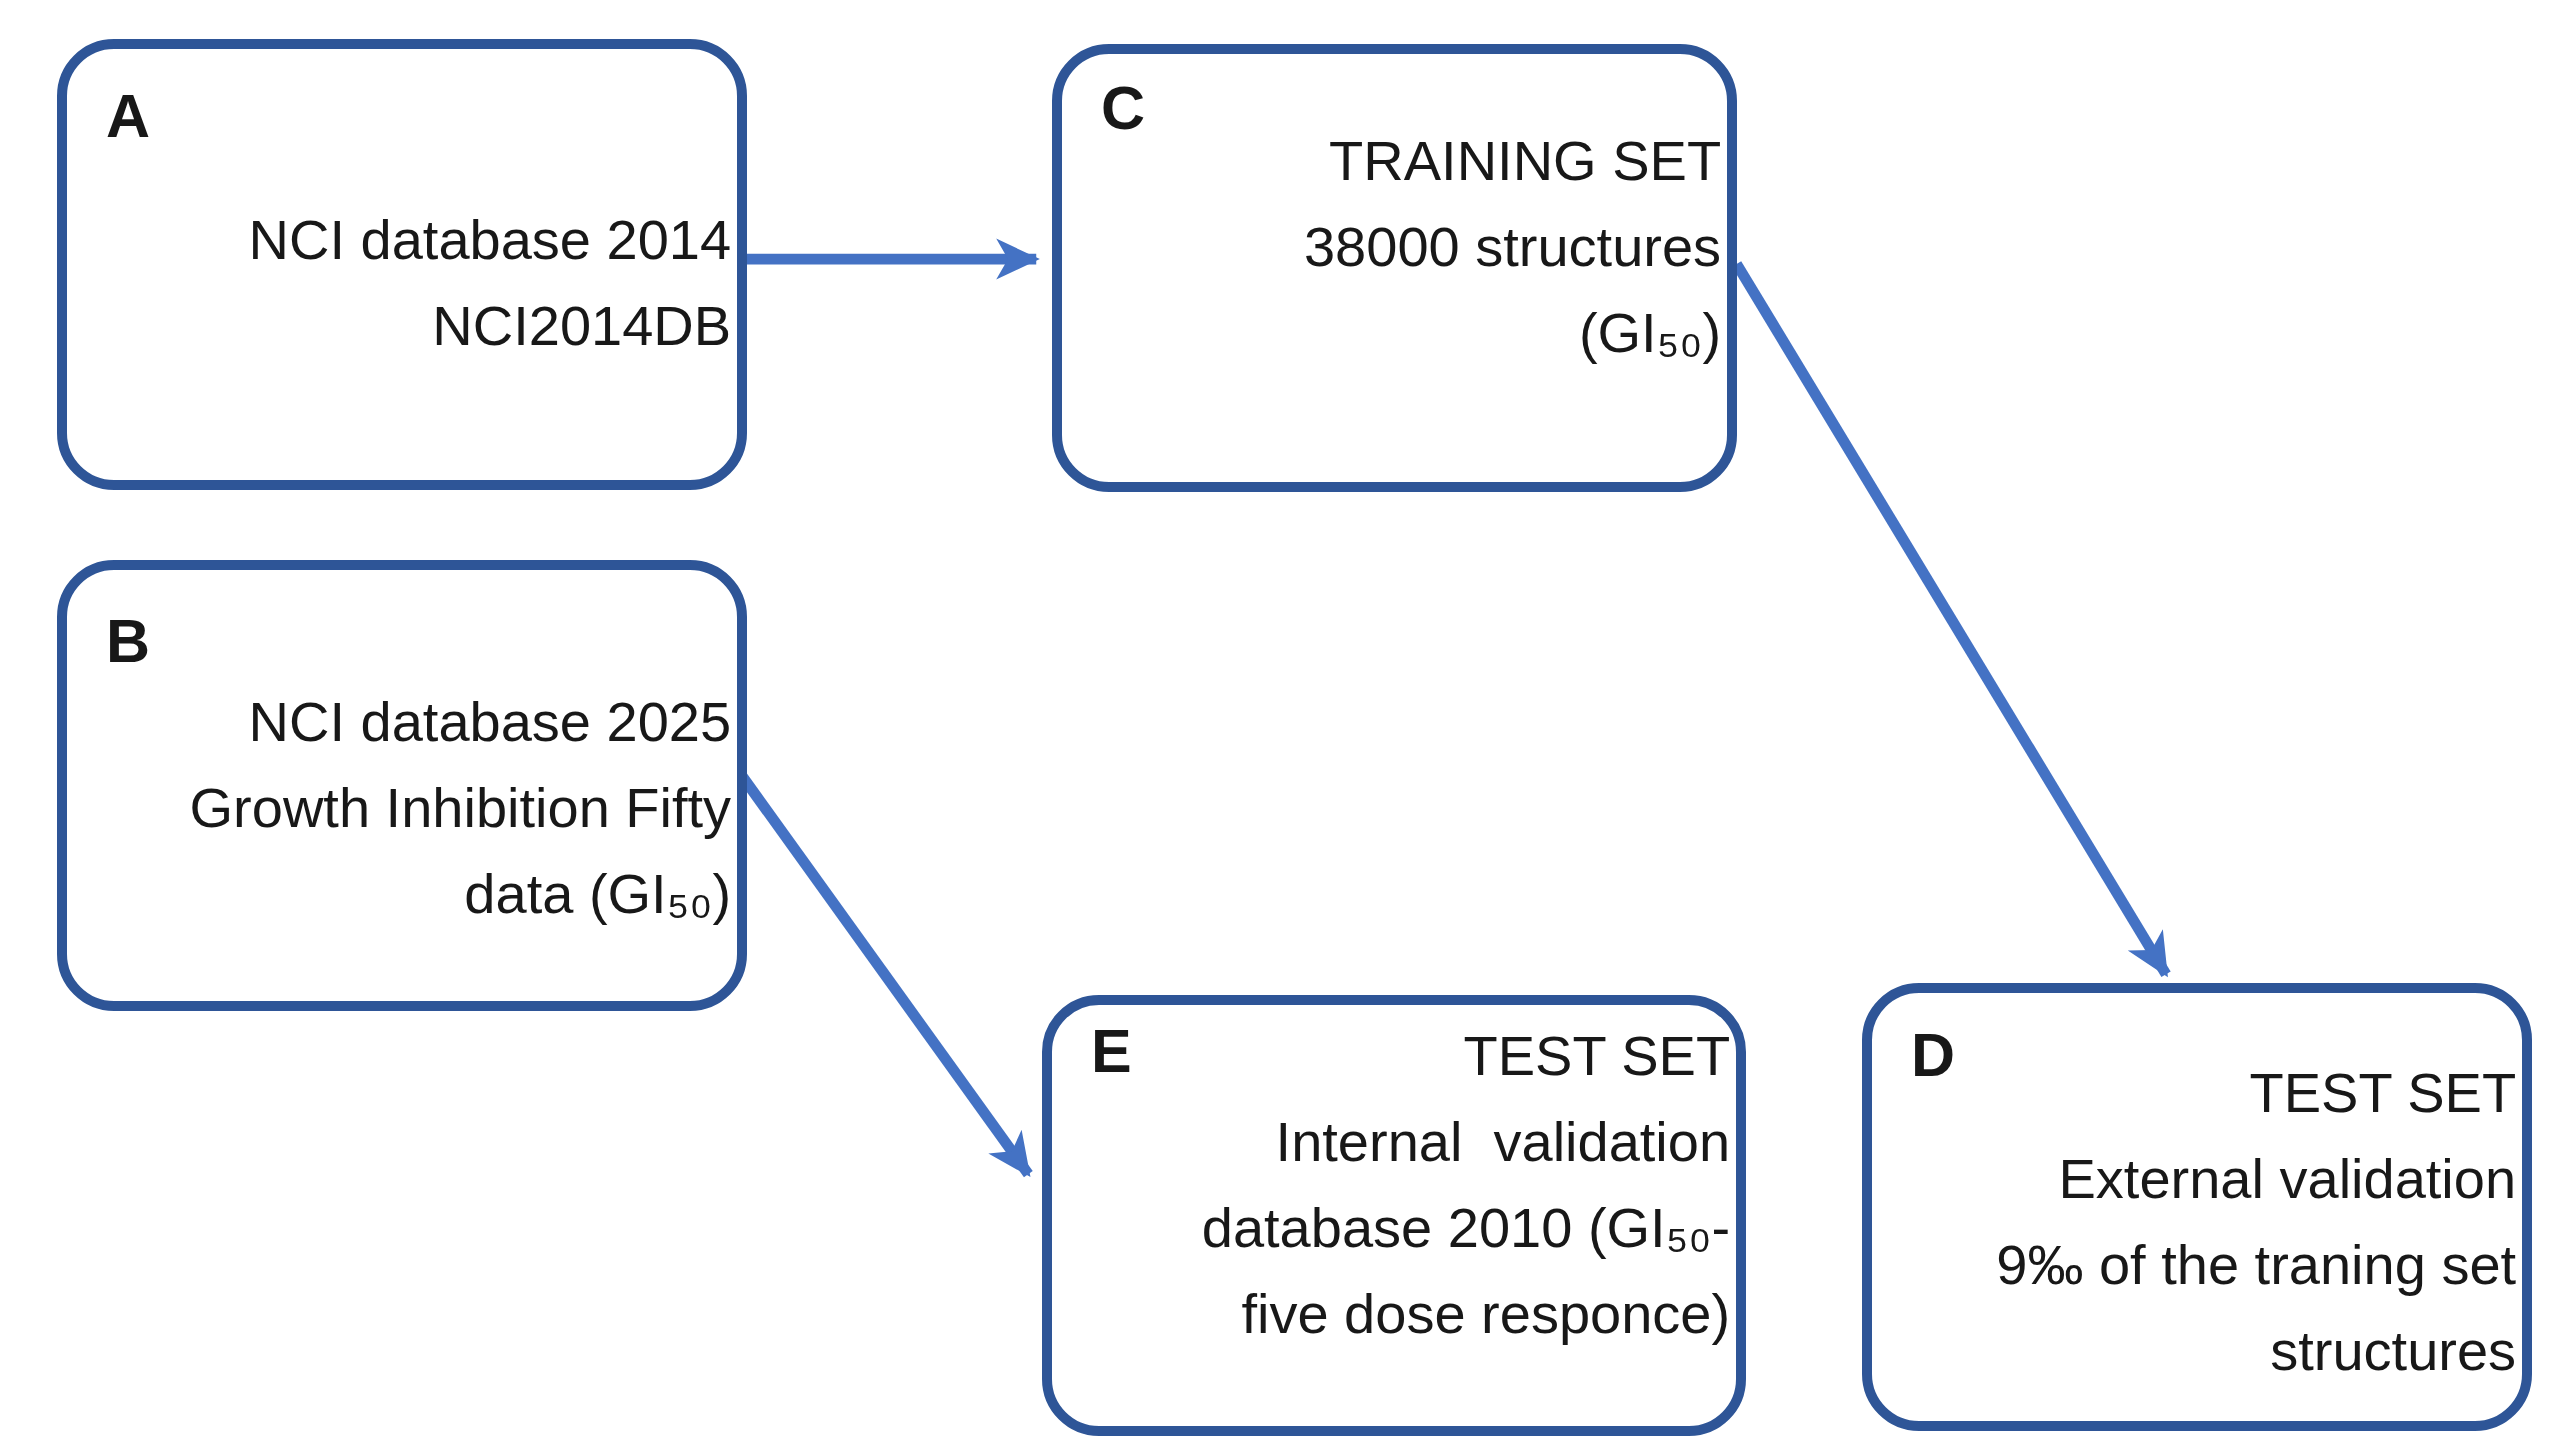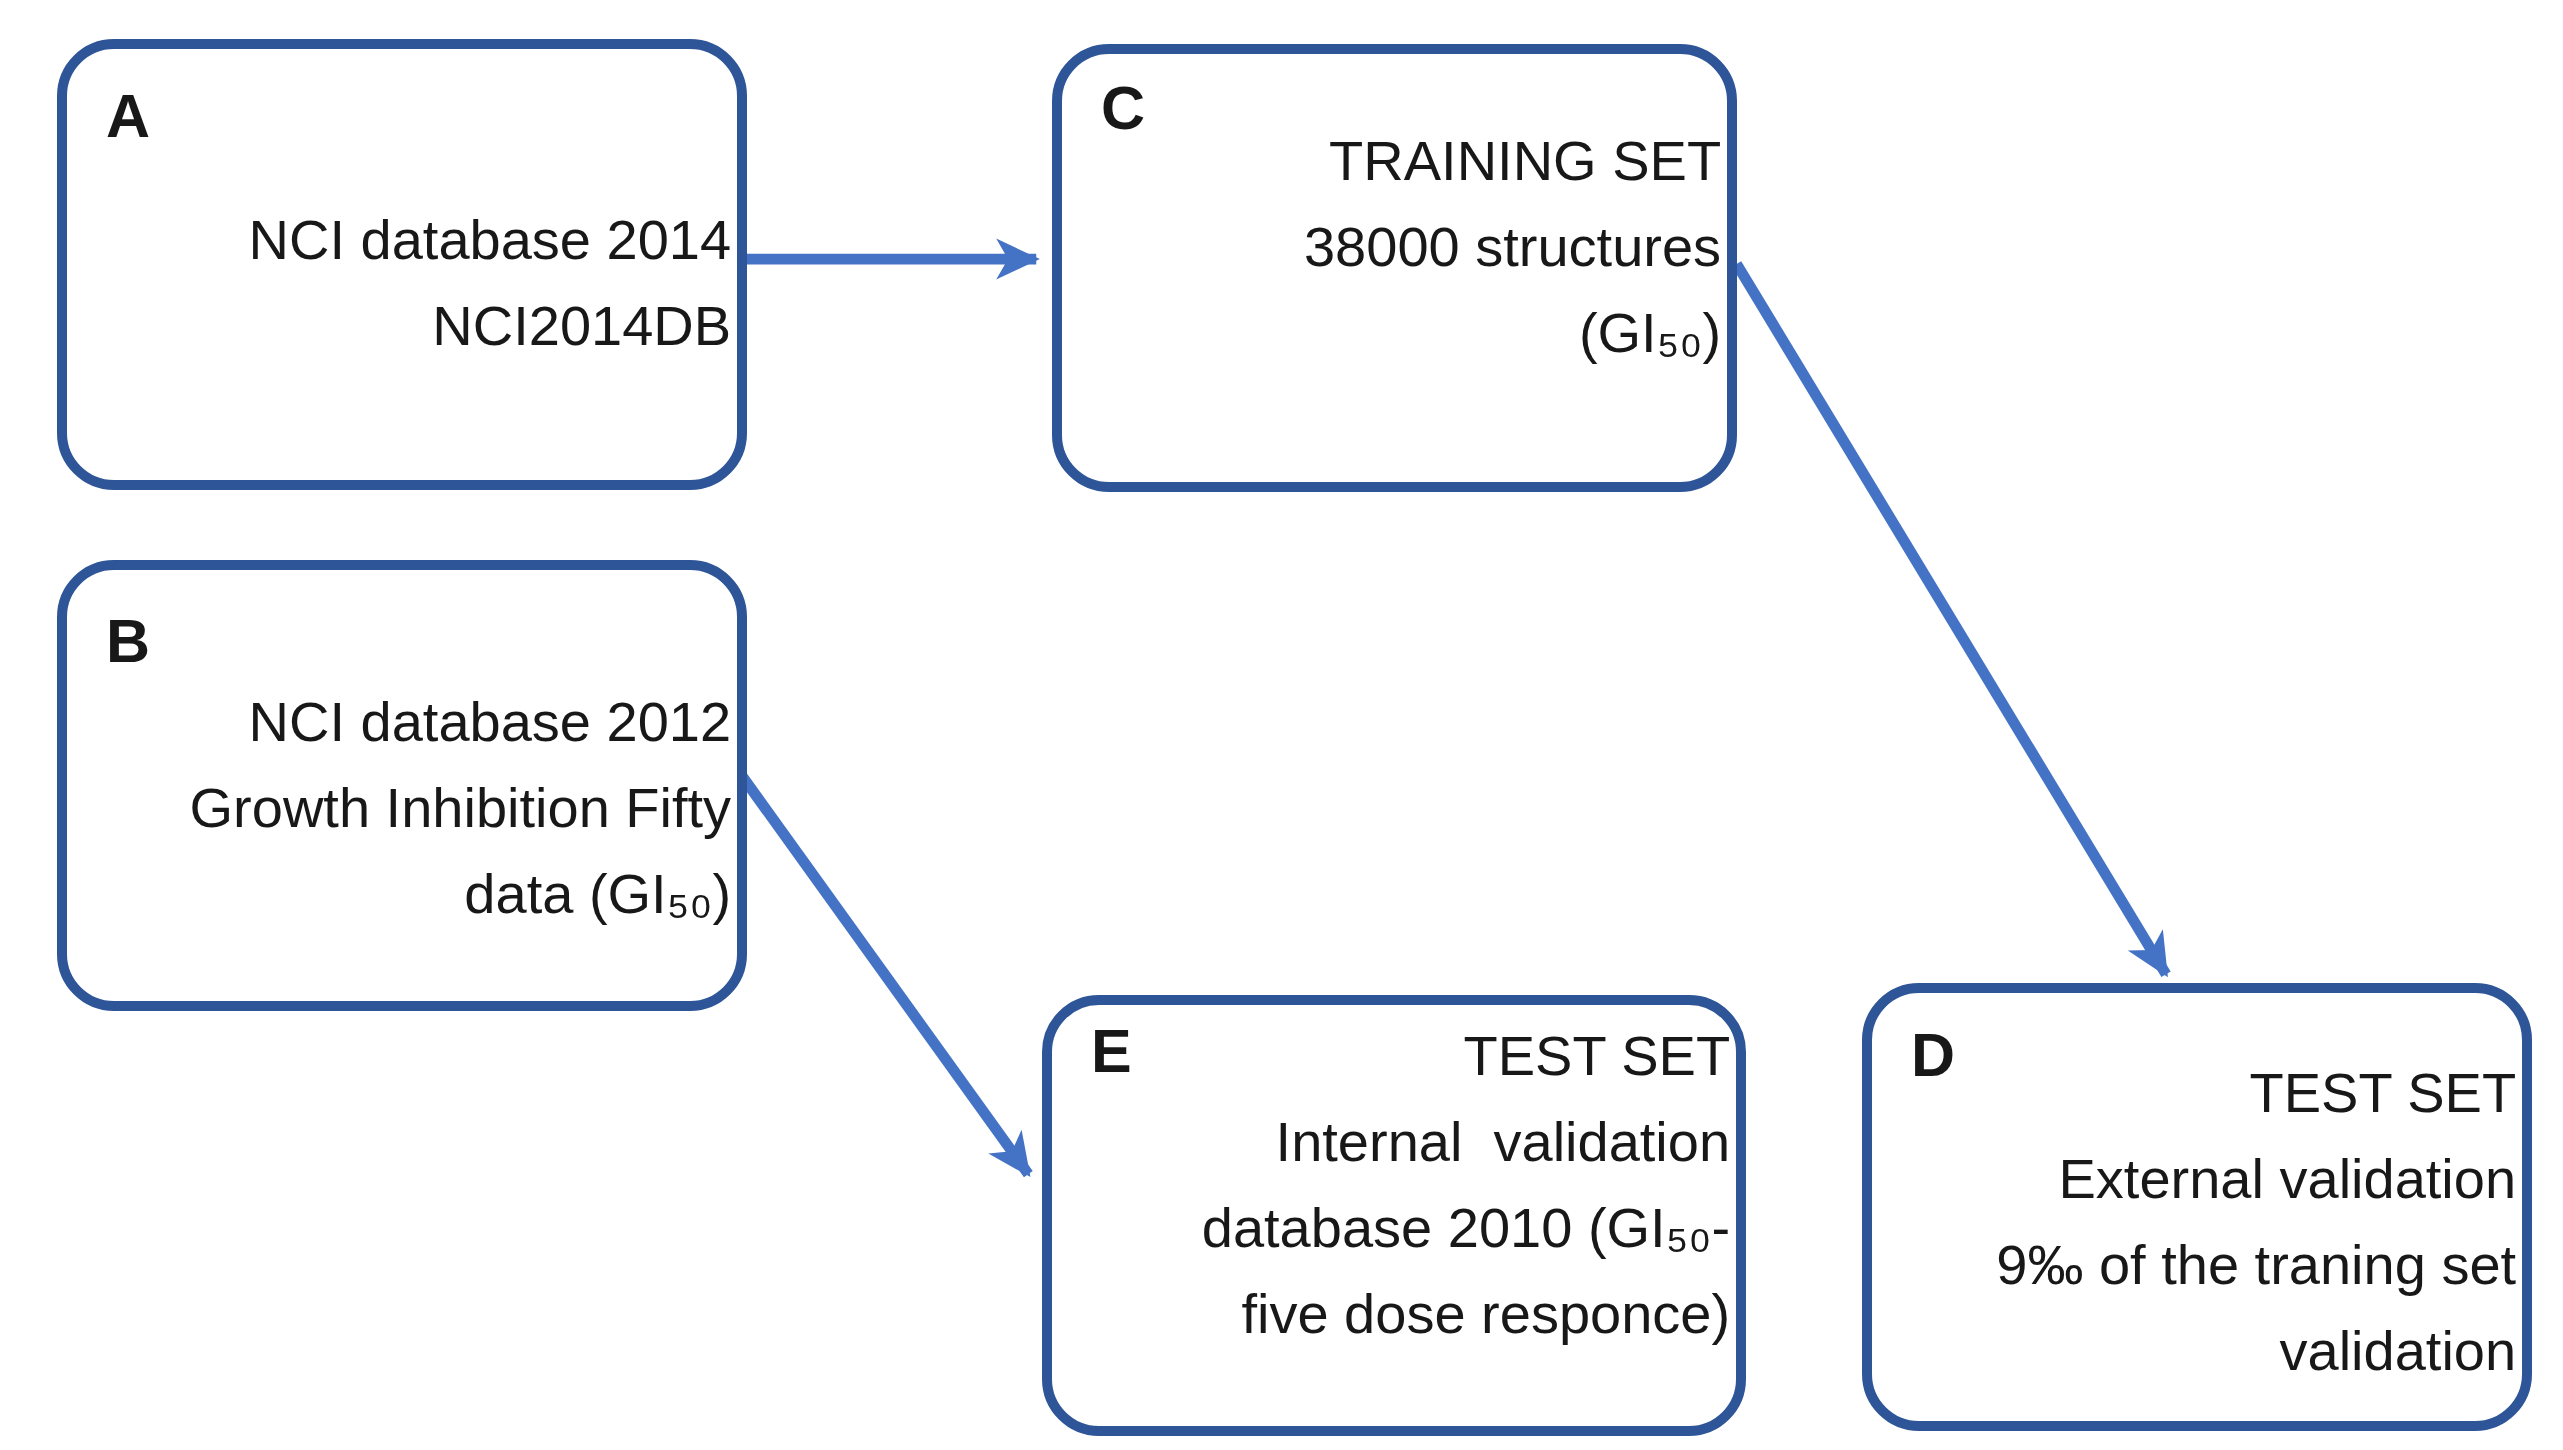--- a/index.html
+++ b/index.html
@@ -78,42 +78,42 @@
     <div class="node-label" style="top:37px;">A</div>
     <div class="node-content" style="top:148px;">
       <div class="line">NCI database 2014</div>
       <div class="line">NCI2014DB</div>
     </div>
   </div>
 
   <div class="node" style="left:57px; top:560px; width:690px; height:451px;">
     <div class="node-label" style="top:41px;">B</div>
     <div class="node-content" style="top:109px;">
-      <div class="line">NCI database 2012</div>
+      <div class="line">NCI database 2025</div>
       <div class="line">Growth Inhibition Fifty</div>
       <div class="line">data (GI₅₀)</div>
     </div>
   </div>
 
   <div class="node" style="left:1052px; top:44px; width:685px; height:448px;">
     <div class="node-label" style="top:23.6px;">C</div>
     <div class="node-content" style="top:64px;">
       <div class="line">TRAINING SET</div>
       <div class="line">38000 structures</div>
       <div class="line">(GI₅₀)</div>
     </div>
   </div>
 
   <div class="node" style="left:1862px; top:983px; width:670px; height:448px;">
     <div class="node-label" style="top:31.5px;">D</div>
     <div class="node-content" style="top:57px;">
       <div class="line">TEST SET</div>
       <div class="line">External validation</div>
       <div class="line">9‰ of the traning set</div>
-      <div class="line">validation</div>
+      <div class="line">structures</div>
     </div>
   </div>
 
   <div class="node" style="left:1042px; top:995px; width:704px; height:441px;">
     <div class="node-label" style="top:15.8px;">E</div>
     <div class="node-content" style="top:7.9px;">
       <div class="line">TEST SET</div>
       <div class="line">Internal  validation</div>
       <div class="line">database 2010 (GI₅₀-</div>
       <div class="line">five dose responce)</div>

